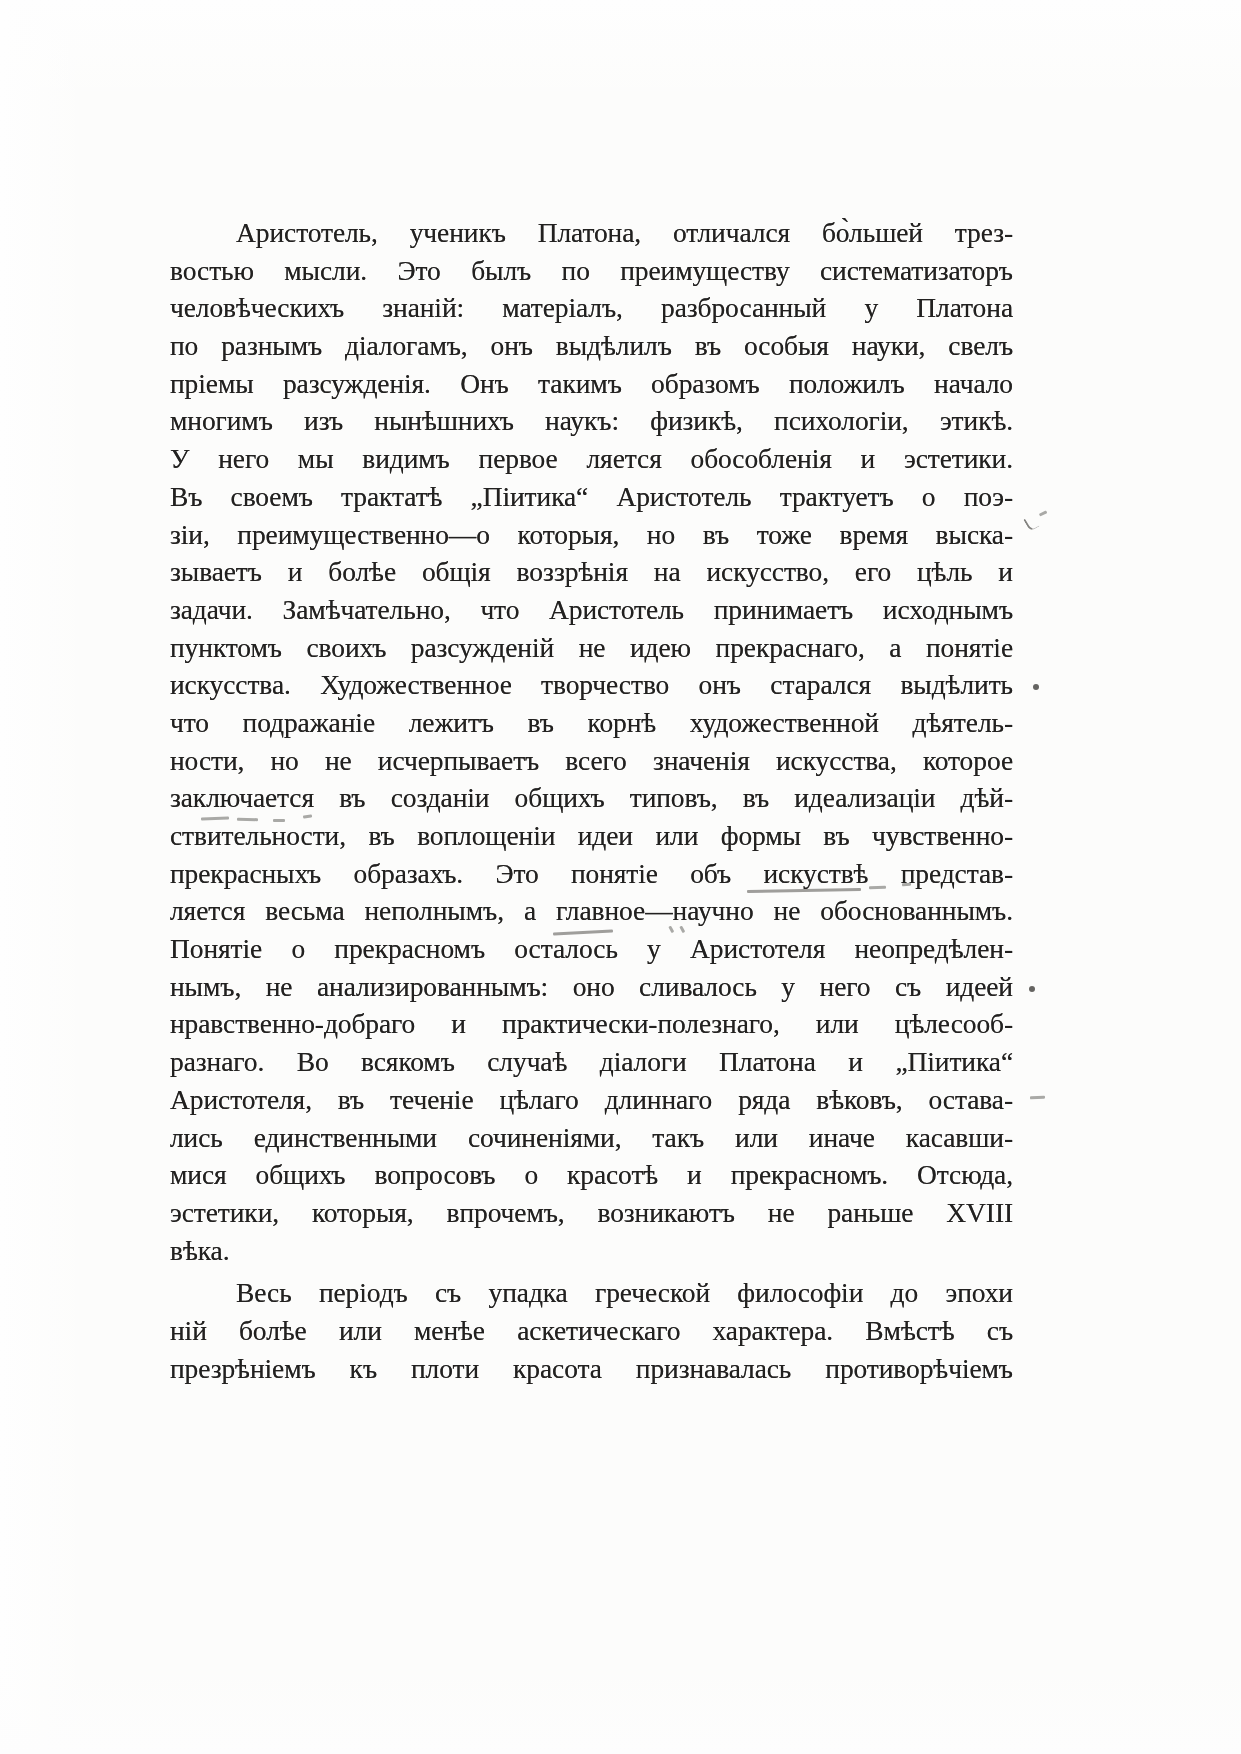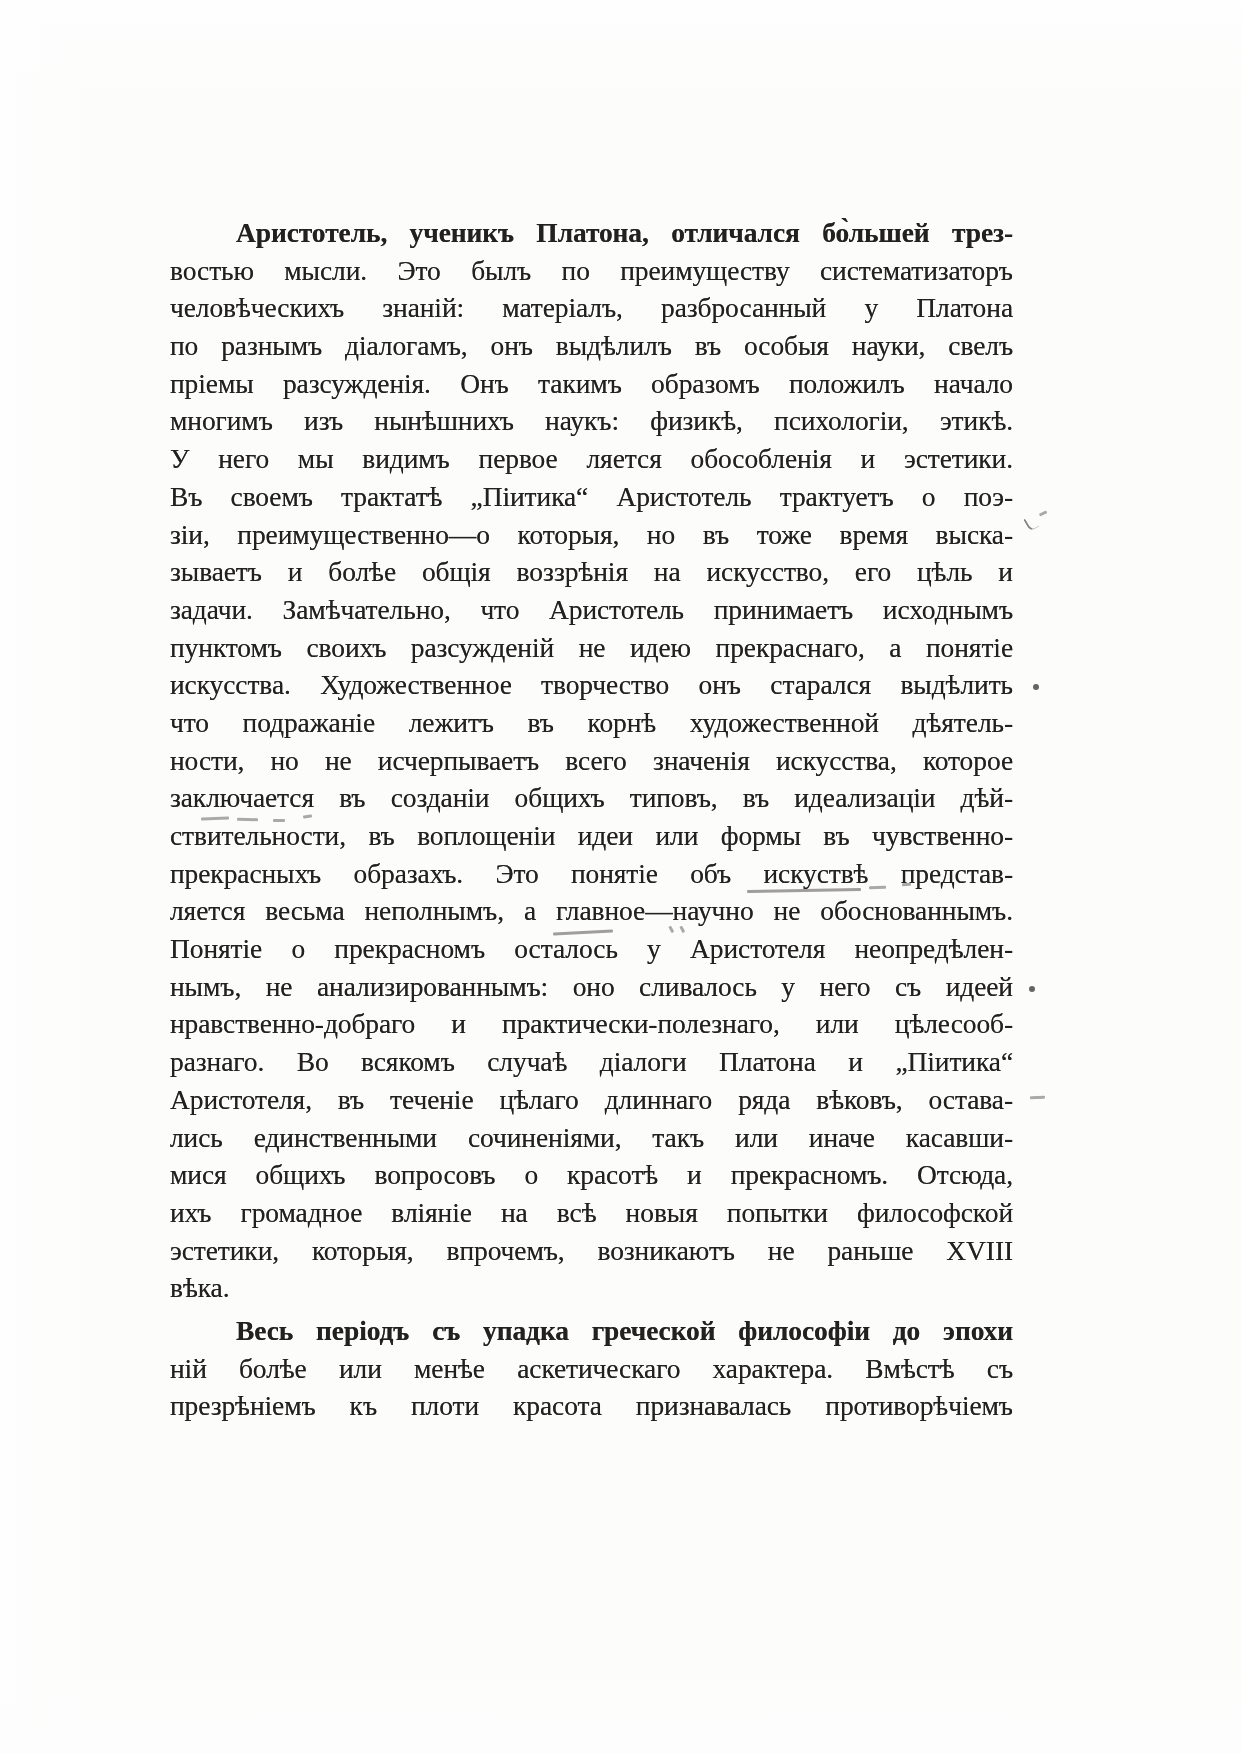--- a/index.html
+++ b/index.html
@@ -50,21 +50,20 @@
     text-align: justify;
     text-align-last: justify;
     height: 37.7px;
     white-space: normal;
   }
   .line.flush {
     text-align-last: left;
   }
   .line.indent {
     text-indent: 66px;
-    font-weight: bold;
   }
   .annotations { position: absolute; left: 0; top: 0; width: 100%; height: 100%; pointer-events: none; }
   .pencil { position: absolute; }
   .pencil.dash {
     height: 2.5px;
     background: #8e8d8a;
     border-radius: 1px;
     opacity: 0.75;
   }
   .pencil.underline {
@@ -116,21 +115,20 @@
         <div class="line">ствительности, въ воплощеніи идеи или формы въ чувственно-</div>
         <div class="line">прекрасныхъ образахъ. Это понятіе объ искуствѣ представ-</div>
         <div class="line">ляется весьма неполнымъ, а главное—научно не обоснованнымъ.</div>
         <div class="line">Понятіе о прекрасномъ осталось у Аристотеля неопредѣлен-</div>
         <div class="line">нымъ, не анализированнымъ: оно сливалось у него съ идеей</div>
         <div class="line">нравственно-добраго и практически-полезнаго, или цѣлесооб-</div>
         <div class="line">разнаго. Во всякомъ случаѣ діалоги Платона и „Піитика“</div>
         <div class="line">Аристотеля, въ теченіе цѣлаго длиннаго ряда вѣковъ, остава-</div>
         <div class="line">лись единственными сочиненіями, такъ или иначе касавши-</div>
         <div class="line">мися общихъ вопросовъ о красотѣ и прекрасномъ. Отсюда,</div>
-        <div class="line">ихъ громадное вліяніе на всѣ новыя попытки философской</div>
         <div class="line">эстетики, которыя, впрочемъ, возникаютъ не раньше XVIII</div>
         <div class="line flush">вѣка.</div>
       </div>
       <div class="para">
         <div class="line indent">Весь періодъ съ упадка греческой философіи до эпохи</div>
         <div class="line">ній болѣе или менѣе аскетическаго характера. Вмѣстѣ съ</div>
         <div class="line">презрѣніемъ къ плоти красота признавалась противорѣчіемъ</div>
       </div>
     </div>
   <div class="annotations">

